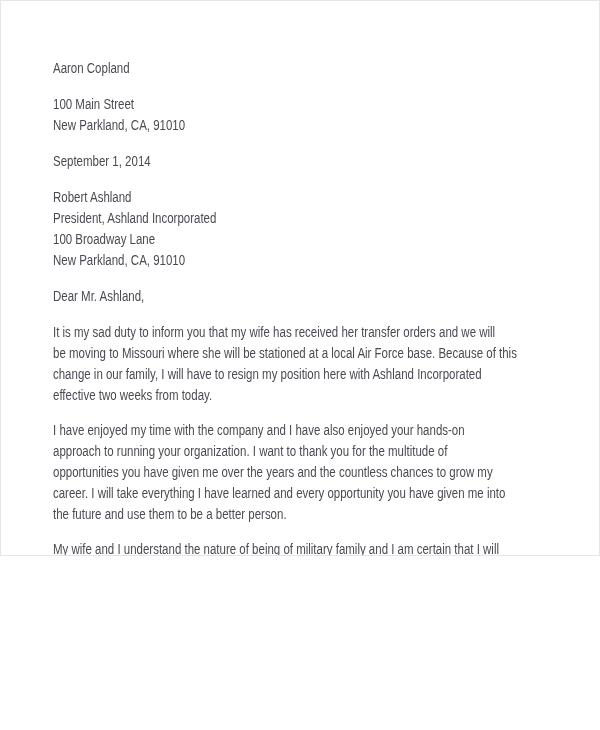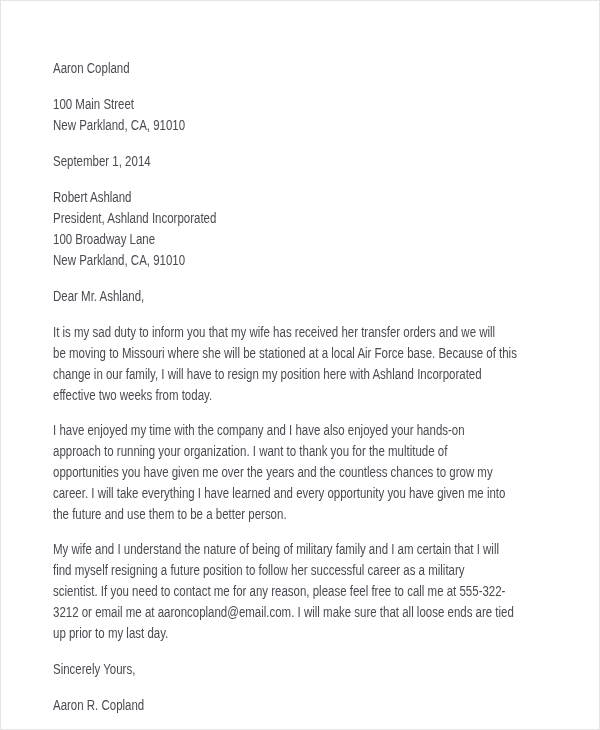--- a/index.html
+++ b/index.html
@@ -7,21 +7,21 @@
     padding: 0;
     background: #ffffff;
   }
   body {
     width: 600px;
     height: 730px;
   }
   .page {
     box-sizing: border-box;
     width: 600px;
-    height: 730px;
+    height: 556px;
     background: #ffffff;
     border: 1px solid #e5e5e5;
     padding: 57px 0 0 52px;
     overflow: hidden;
   }
   .letter {
     font-family: "Liberation Sans", "DejaVu Sans", sans-serif;
     font-size: 14px;
     line-height: 21px;
     color: #4a4a52;

